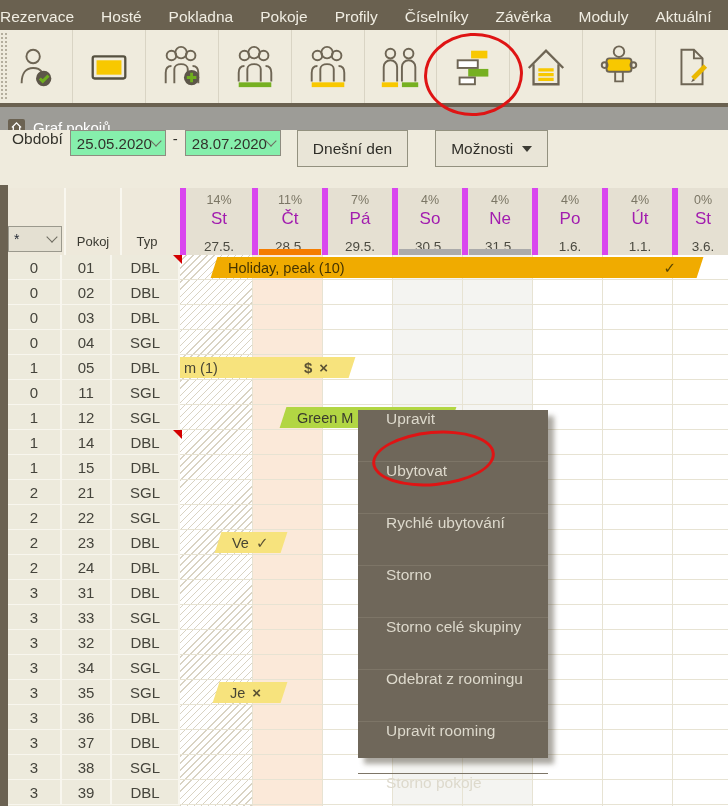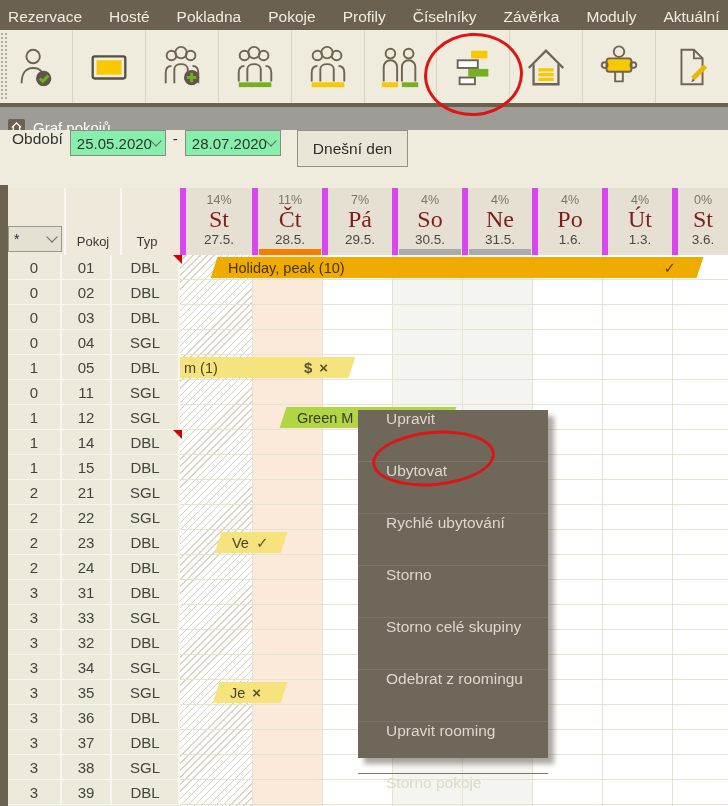--- a/index.html
+++ b/index.html
@@ -2,21 +2,21 @@
 <html><head>
 <meta charset="utf-8">
 <style>
   html,body{margin:0;padding:0;}
   body{width:728px;height:806px;overflow:hidden;background:#efebdd;
        font-family:"Liberation Sans","DejaVu Sans",sans-serif;position:relative;}
   .stage{position:absolute;inset:0;width:728px;height:806px;overflow:hidden;}
 
   
   .menubar{position:absolute;left:0;top:0;width:728px;height:34px;background:#6a6150;
-           display:flex;align-items:center;padding-left:8px;gap:27px;box-sizing:border-box;}
+           display:flex;align-items:center;gap:27px;box-sizing:border-box;}
   .mitem{color:#f0ede2;font-size:15.5px;white-space:nowrap;cursor:default;}
 
   
   .toolbar{position:absolute;left:0;top:30px;width:728px;height:73px;background:#efebdd;display:flex;}
   .toolbar::before{content:"";position:absolute;left:0;top:2px;bottom:2px;width:7px;
       background-image:radial-gradient(#b4ae9d 1px,transparent 1.2px);background-size:4px 4px;}
   .tcell{flex:1 1 0;display:flex;align-items:center;justify-content:center;border-right:1px solid #d9d4c4;cursor:pointer;}
   .tcell:last-child{border-right:none;}
 
   
@@ -51,22 +51,22 @@
   .hcol-label{position:absolute;top:0;height:67px;display:flex;align-items:flex-end;justify-content:center;
         padding-bottom:6px;box-sizing:border-box;font-size:13px;color:#3b3a32;}
   .hl-room{left:56px;width:56px;border-left:2px solid #f9f7ef;}
   .hl-type{left:112px;width:52px;border-left:2px solid #f9f7ef;}
   .day-row{position:absolute;left:180px;top:188px;width:548px;height:67px;background:#e5e0d2;display:flex;overflow:hidden;}
   .day-cell{position:relative;width:70px;height:67px;border-left:6px solid #d946ef;box-sizing:border-box;
             display:flex;flex-direction:column;align-items:center;justify-content:flex-start;padding-top:5px;cursor:pointer;}
   .day-cell:first-child{width:72px;}
   .day-cell:last-child{width:56px;}
   .pct{font-size:12.5px;color:#7b7665;line-height:14px;}
-  .dname{font-size:24px;color:#7f1d1d;line-height:24px;font-family:Liberation Serif, serif;}
-  .ddate{font-size:13.5px;color:#4b4a40;line-height:16px;margin-top:1px;}
+  .dname{font-size:17px;color:#a21caf;line-height:24px;}
+  .ddate{font-size:13.5px;color:#4b4a40;line-height:16px;margin-top:8px;}
   .uline{position:absolute;left:1px;right:1px;bottom:0;height:6px;display:none;}
   .day-cell.today .uline{display:block;background:#f57d00;}
   .day-cell.weekend .uline{display:block;background:#ababab;}
 
   
   .row-labels{position:absolute;left:8px;top:255px;width:172px;height:551px;background:#edeadc;}
   .rrow{display:grid;grid-template-columns:54px 50px 68px;height:25px;box-sizing:border-box;cursor:pointer;}
   .rcell{display:flex;align-items:center;justify-content:center;font-size:15px;color:#45443c;
          border-right:2px solid #f8f6ee;border-bottom:1px solid #f8f6ee;box-sizing:border-box;}
   .grid-area{position:absolute;left:180px;top:255px;width:548px;height:551px;background:#ffffff;overflow:hidden;}
@@ -246,20 +246,24 @@
     <div class="datebox">
       <span>25.05.2020</span>
       <span class="chev"></span>
     </div>
     <span class="pdash">-</span>
     <div class="datebox">
       <span>28.07.2020</span>
       <span class="chev"></span>
     </div>
     <button class="pbtn today">Dnešní den</button>
+    <button class="pbtn opts">
+      <span>Možnosti</span>
+      <span class="caret"></span>
+    </button>
   </div>
 
   <div class="lstrip"></div>
 
   <div class="hdr-left">
     <div class="fsel">
       <span>*</span>
       <span class="chev"></span>
     </div>
     <div class="hcol-label hl-room">Pokoj</div>
@@ -295,21 +299,21 @@
         <div class="uline"></div>
       </div>
       <div class="day-cell ">
         <div class="pct">4%</div>
         <div class="dname">Po</div>
         <div class="ddate">1.6.</div>
       </div>
       <div class="day-cell ">
         <div class="pct">4%</div>
         <div class="dname">Út</div>
-        <div class="ddate">1.3.</div>
+        <div class="ddate">1.1.</div>
       </div>
       <div class="day-cell ">
         <div class="pct">0%</div>
         <div class="dname">St</div>
         <div class="ddate">3.6.</div>
       </div>
     </div>
 
   <div class="row-labels">
       <div class="rrow">

